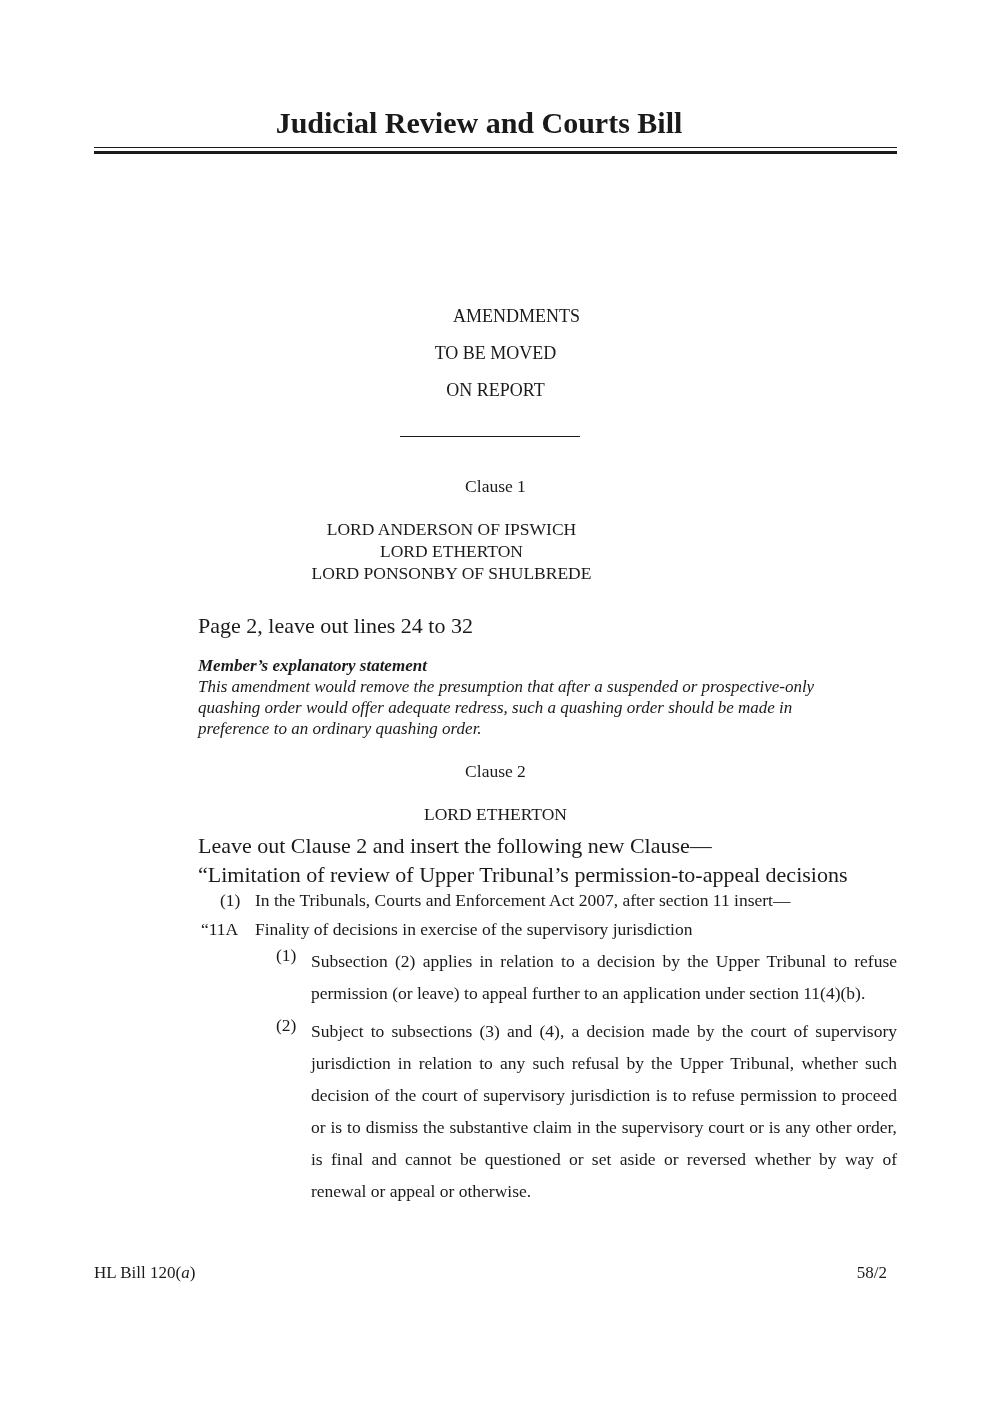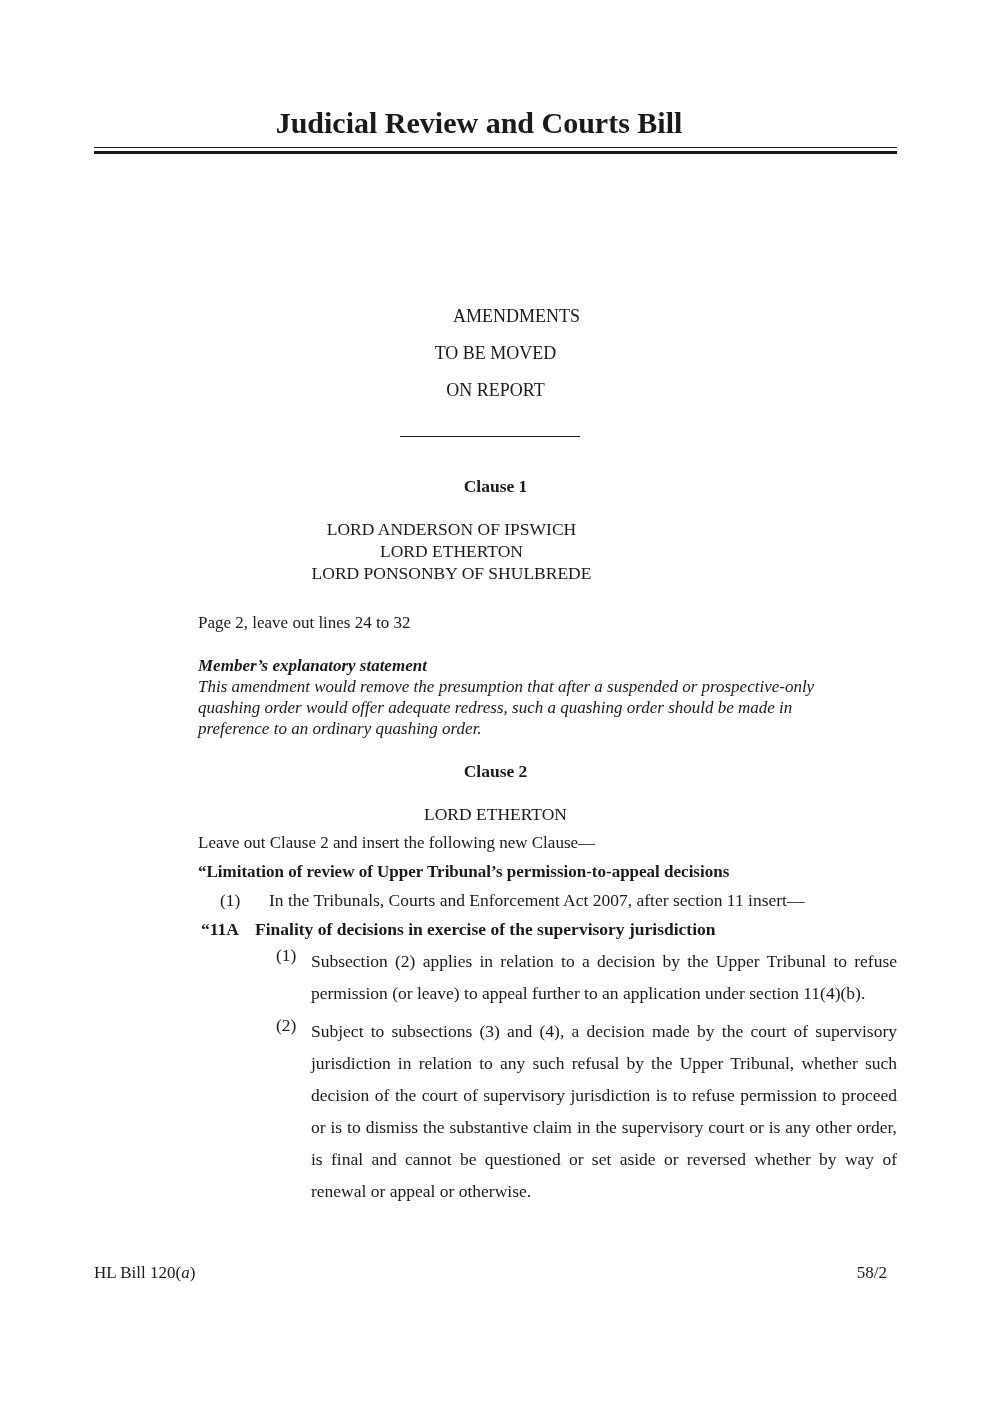--- a/index.html
+++ b/index.html
@@ -3,24 +3,24 @@
 <meta charset="utf-8">
 <style>
   html, body { margin: 0; padding: 0; background: #ffffff; }
   body { width: 991px; height: 1401px; position: relative; font-family: "Liberation Serif", "DejaVu Serif", serif; color: #1a1a1a; overflow: hidden; }
   .abs { position: absolute; }
   .title { left: 0; width: 958px; top: 106px; text-align: center; font-size: 30px; font-weight: bold; letter-spacing: 0px; }
   .rule-thin { left: 94px; width: 803px; top: 147px; height: 0; border-top: 1px solid #1a1a1a; }
   .rule-thick { left: 94px; width: 803px; top: 151px; height: 0; border-top: 3px solid #1a1a1a; }
   .center { left: 0; width: 991px; text-align: center; font-size: 18px; }
   .short-rule { left: 400px; width: 180px; top: 436px; border-top: 1px solid #1a1a1a; }
-  .bold { font-weight: bold; }
+  .bold { font-weight: normal; }
   .body-text { font-size: 17.5px; }
   .names { left: 0; width: 903px; top: 518px; text-align: center; font-size: 17.5px; line-height: 22px; }
-  .para { left: 198px; font-size: 17px; }
+  .para { left: 198px; font-size: 22px; }
   .stmt { left: 198px; width: 700px; top: 655px; font-size: 17px; line-height: 21px; }
   .stmt .head { font-weight: bold; font-style: italic; }
   .stmt .txt { font-style: italic; }
   .sub { font-size: 17.5px; }
   .just { text-align: justify; line-height: 32px; font-size: 17.5px; }
   .footer { top: 1263px; font-size: 17px; }
 </style>
 </head>
 <body>
 
@@ -47,21 +47,21 @@
   <div class="txt">quashing order would offer adequate redress, such a quashing order should be made in</div>
   <div class="txt">preference to an ordinary quashing order.</div>
 </div>
 
 <div class="abs center bold body-text" style="top:761px;">Clause 2</div>
 <div class="abs center body-text" style="top:804px;">LORD ETHERTON</div>
 <div class="abs para" style="top:833px;">Leave out Clause 2 and insert the following new Clause—</div>
 <div class="abs para bold" style="top:862px;">“Limitation of review of Upper Tribunal’s permission-to-appeal decisions</div>
 
 <div class="abs sub" style="top:890px; left:220px;">(1)</div>
-<div class="abs sub" style="top:890px; left:269px;">In the Tribunals, Courts and Enforcement Act 2007, after section 11 insert—</div>
+<div class="abs sub" style="top:890px; left:255px;">In the Tribunals, Courts and Enforcement Act 2007, after section 11 insert—</div>
 
 <div class="abs sub bold" style="top:919px; left:201px;">“11A</div>
 <div class="abs sub bold" style="top:919px; left:255px;">Finality of decisions in exercise of the supervisory jurisdiction</div>
 
 <div class="abs sub" style="top:945px; left:276px;">(1)</div>
 <div class="abs just" style="top:945px; left:311px; width:586px;">Subsection (2) applies in relation to a decision by the Upper Tribunal to refuse permission (or leave) to appeal further to an application under section 11(4)(b).</div>
 
 <div class="abs sub" style="top:1015px; left:276px;">(2)</div>
 <div class="abs just" style="top:1015px; left:311px; width:586px;">Subject to subsections (3) and (4), a decision made by the court of supervisory jurisdiction in relation to any such refusal by the Upper Tribunal, whether such decision of the court of supervisory jurisdiction is to refuse permission to proceed or is to dismiss the substantive claim in the supervisory court or is any other order, is final and cannot be questioned or set aside or reversed whether by way of renewal or appeal or otherwise.</div>
 

